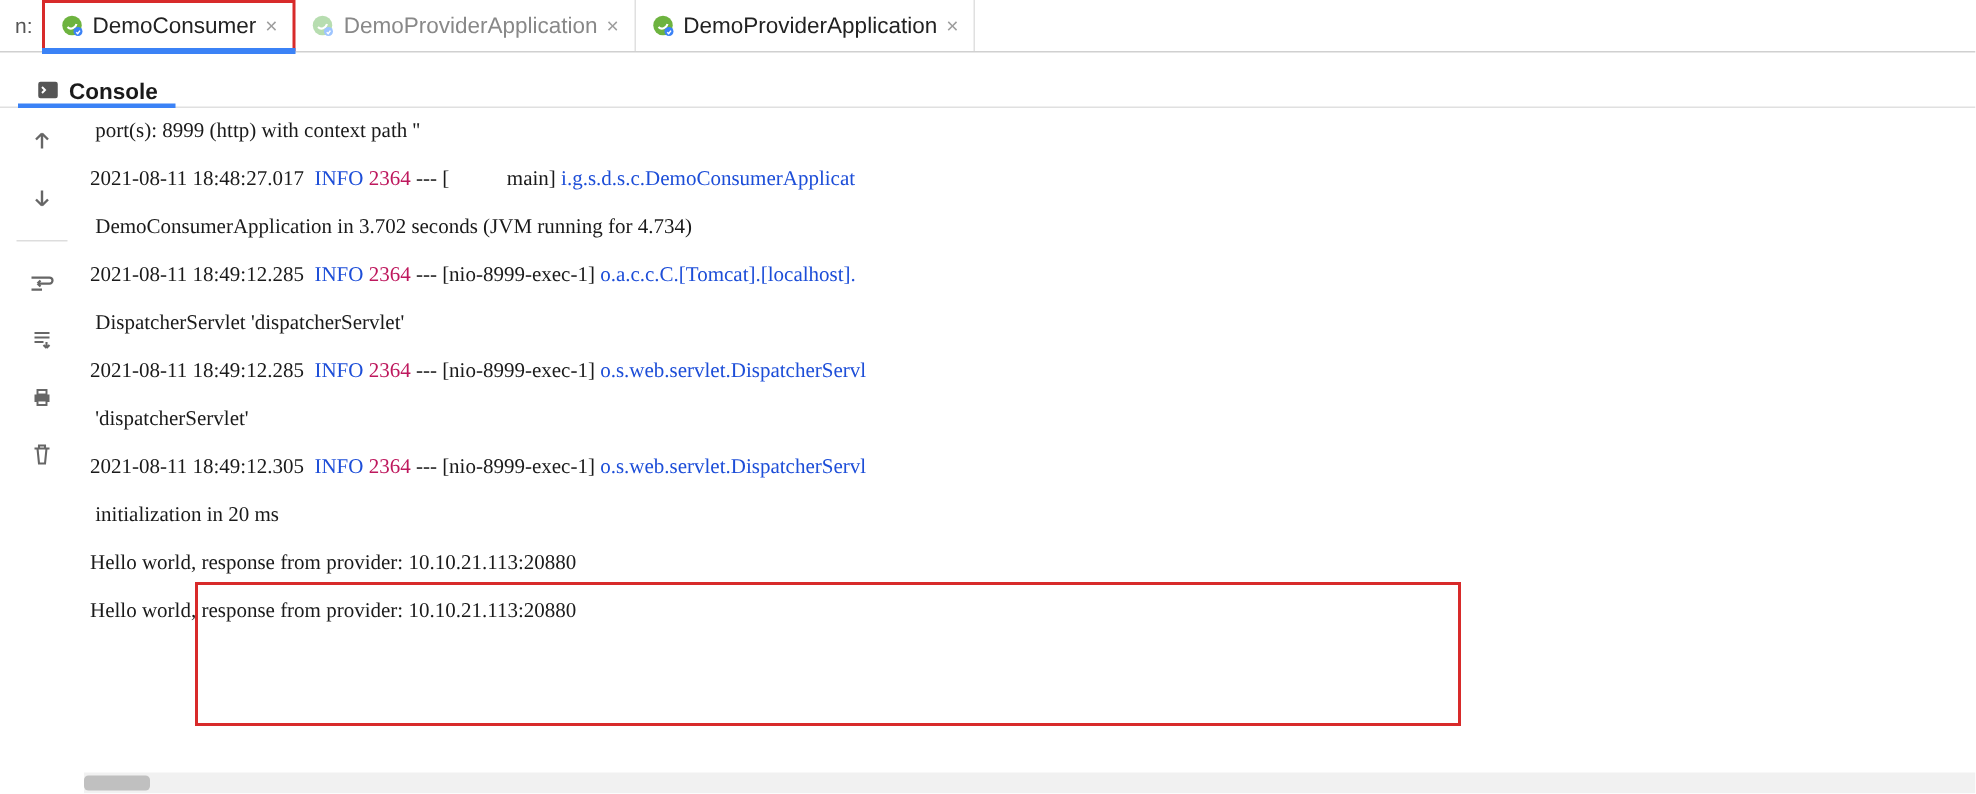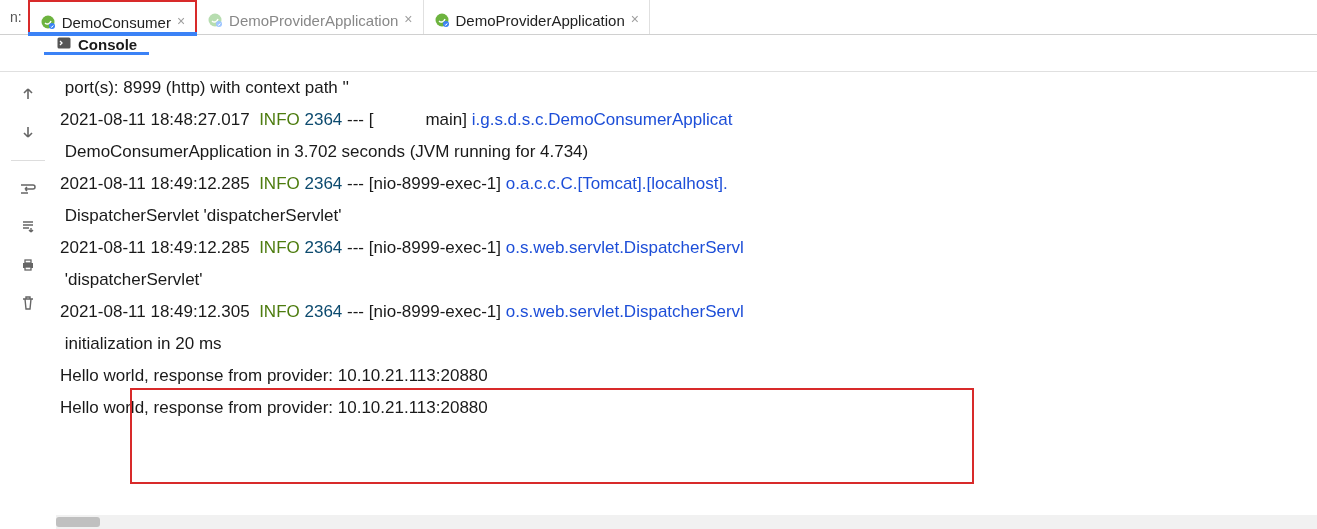--- a/index.html
+++ b/index.html
@@ -1,35 +1,35 @@
 <!DOCTYPE html>
 <html><head>
 <meta charset="utf-8">
 <style>
   html,body{margin:0;padding:0;font-family:-apple-system,BlinkMacSystemFont,"Segoe UI",sans-serif;font-size:13px;color:#222;background:#fff;overflow:hidden}
   .root{width:1317px;height:529px;position:relative;background:#fff;display:flex;flex-direction:column}
   .tabrow{height:34px;border-bottom:1px solid #d0d0d0;display:flex;align-items:stretch;padding-left:6px;background:#fff}
   .tabrow-label{display:flex;align-items:center;padding:0 6px 0 4px;color:#555;font-size:14px}
-  .tab{display:flex;gap:6px;padding:12px 10px;border-right:1px solid #e0e0e0;cursor:pointer;position:relative}
+  .tab{display:flex;align-items:center;gap:6px;padding:12px 10px;border-right:1px solid #e0e0e0;cursor:pointer;position:relative}
   .tab.active{border:2px solid #d82a2a;outline:none}
   .tab.active::after{content:"";position:absolute;left:-2px;right:-2px;bottom:-4px;height:4px;background:#3b82f6}
   .tab .close{color:#9e9e9e;font-size:14px;line-height:1}
   .spring-icon{width:16px;height:16px;display:inline-block}
-  .toolrow{height:36px;border-bottom:1px solid #e0e0e0;display:flex;align-items:flex-start;padding-left:44px}
+  .toolrow{height:36px;border-bottom:1px solid #e0e0e0;display:flex;align-items:flex-end;padding-left:12px}
   .tool{display:flex;align-items:center;gap:6px;padding:0 12px;cursor:pointer;position:relative}
   .tool.active::after{content:"";position:absolute;left:0;right:0;bottom:-1px;height:3px;background:#3b82f6}
   .tool .tlabel{font-size:15px;font-weight:700;color:#1a1a1a}
   .body{flex:1;display:flex;min-height:0}
   .gutter{width:56px;display:flex;flex-direction:column;align-items:center;padding-top:10px;gap:14px;border-right:0px solid #e0e0e0;background:#fff}
   .gutter .gbtn{width:24px;height:24px;display:flex;align-items:center;justify-content:center;color:#6b6b6b;cursor:pointer;border-radius:3px}
   .gutter hr{width:60%;border:none;border-top:1px solid #ddd;margin:2px 0}
-  .console{flex:1;overflow:auto;font-family:Liberation Sans, sans-serif;font-size:17px;line-height:32px;white-space:pre;padding:0 0 6px 4px;position:relative}
+  .console{flex:1;overflow:auto;font-family:Liberation Serif, serif;font-size:14px;line-height:32px;white-space:pre;padding:0 0 6px 4px;position:relative}
   .logline{white-space:pre}
-  .lvl-info{color:#4d7c0f}
-  .pid{color:#0c4a6e}
+  .lvl-info{color:#1d4ed8}
+  .pid{color:#be185d}
   .logger{color:#1d4ed8}
   .plain{color:#1a1a1a}
   .hl-box{position:absolute;border:2px solid #d82a2a;pointer-events:none}
   .hl-box.box2{left:74px;top:316px;width:840px;height:92px}
   .scrollstub{position:absolute;left:56px;right:0;bottom:0;height:14px;background:#f1f1f1}
   .scrollstub .thumb{position:absolute;left:0;top:2px;height:10px;width:44px;background:#c0c0c0;border-radius:3px}
 </style>
 </head>
 <body>
 

